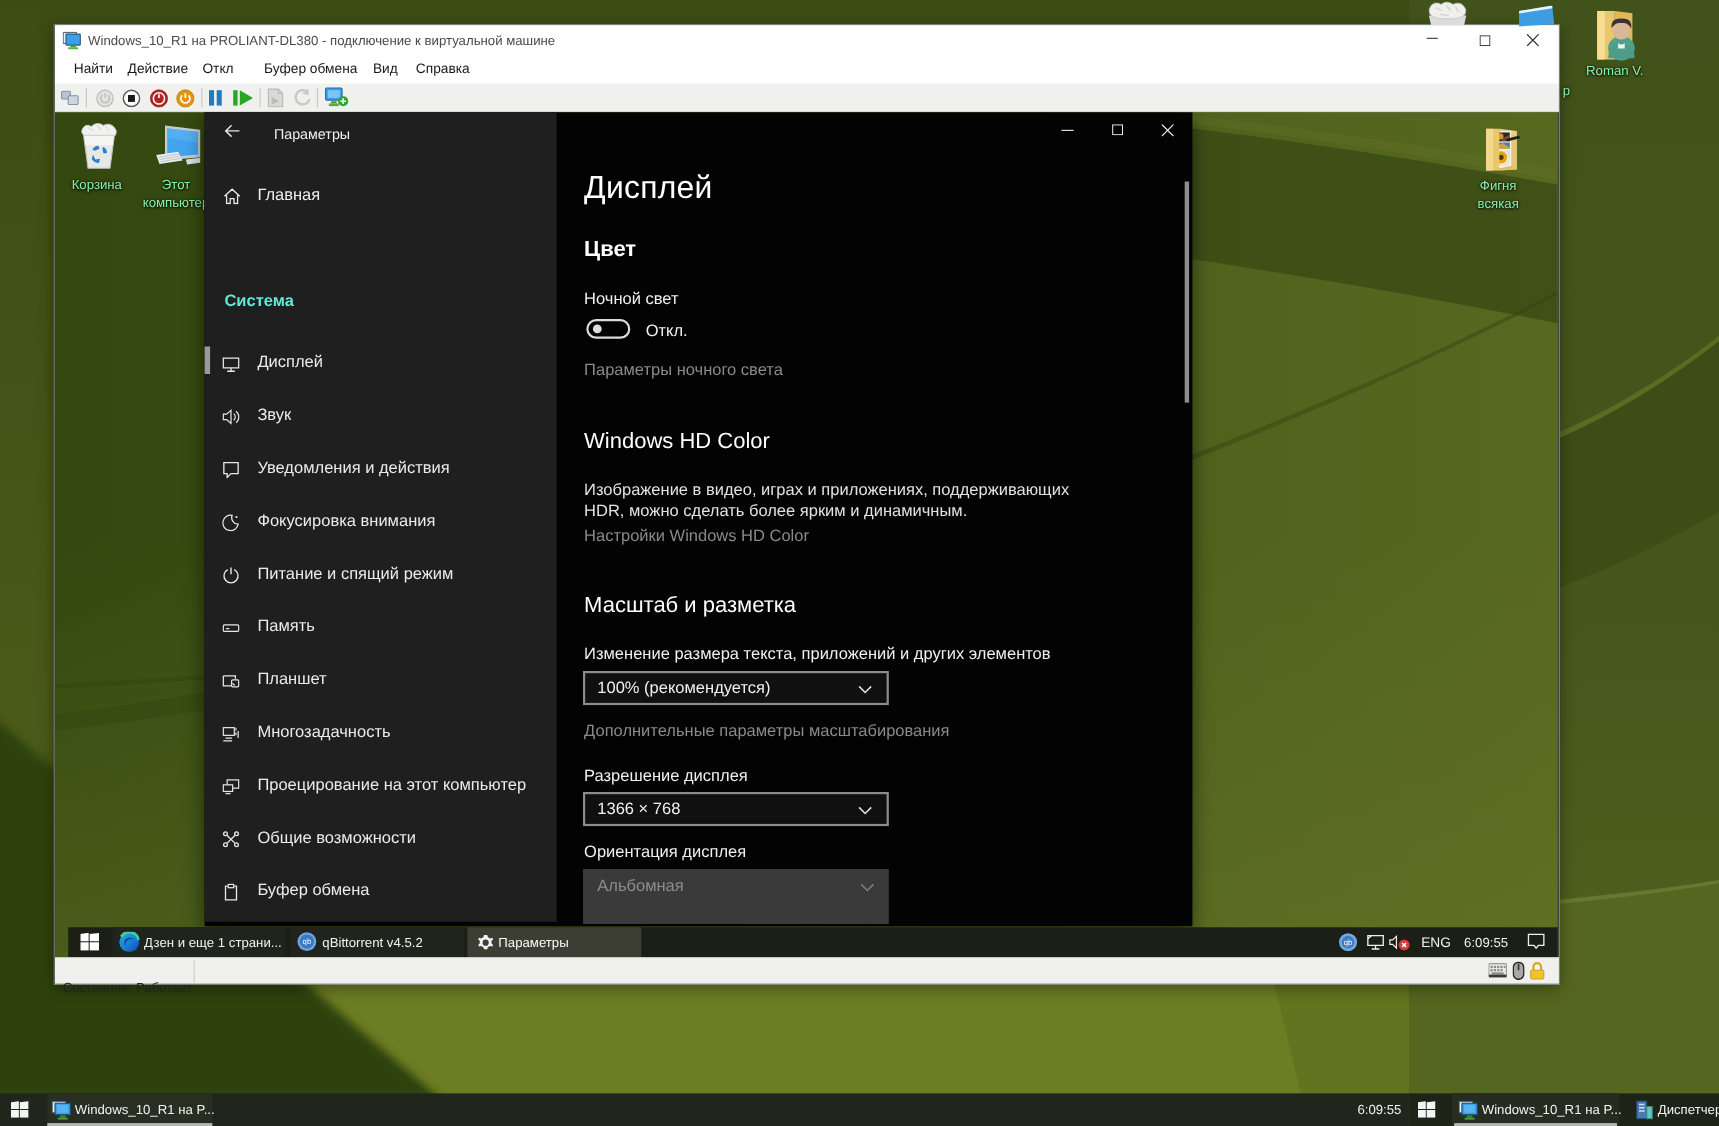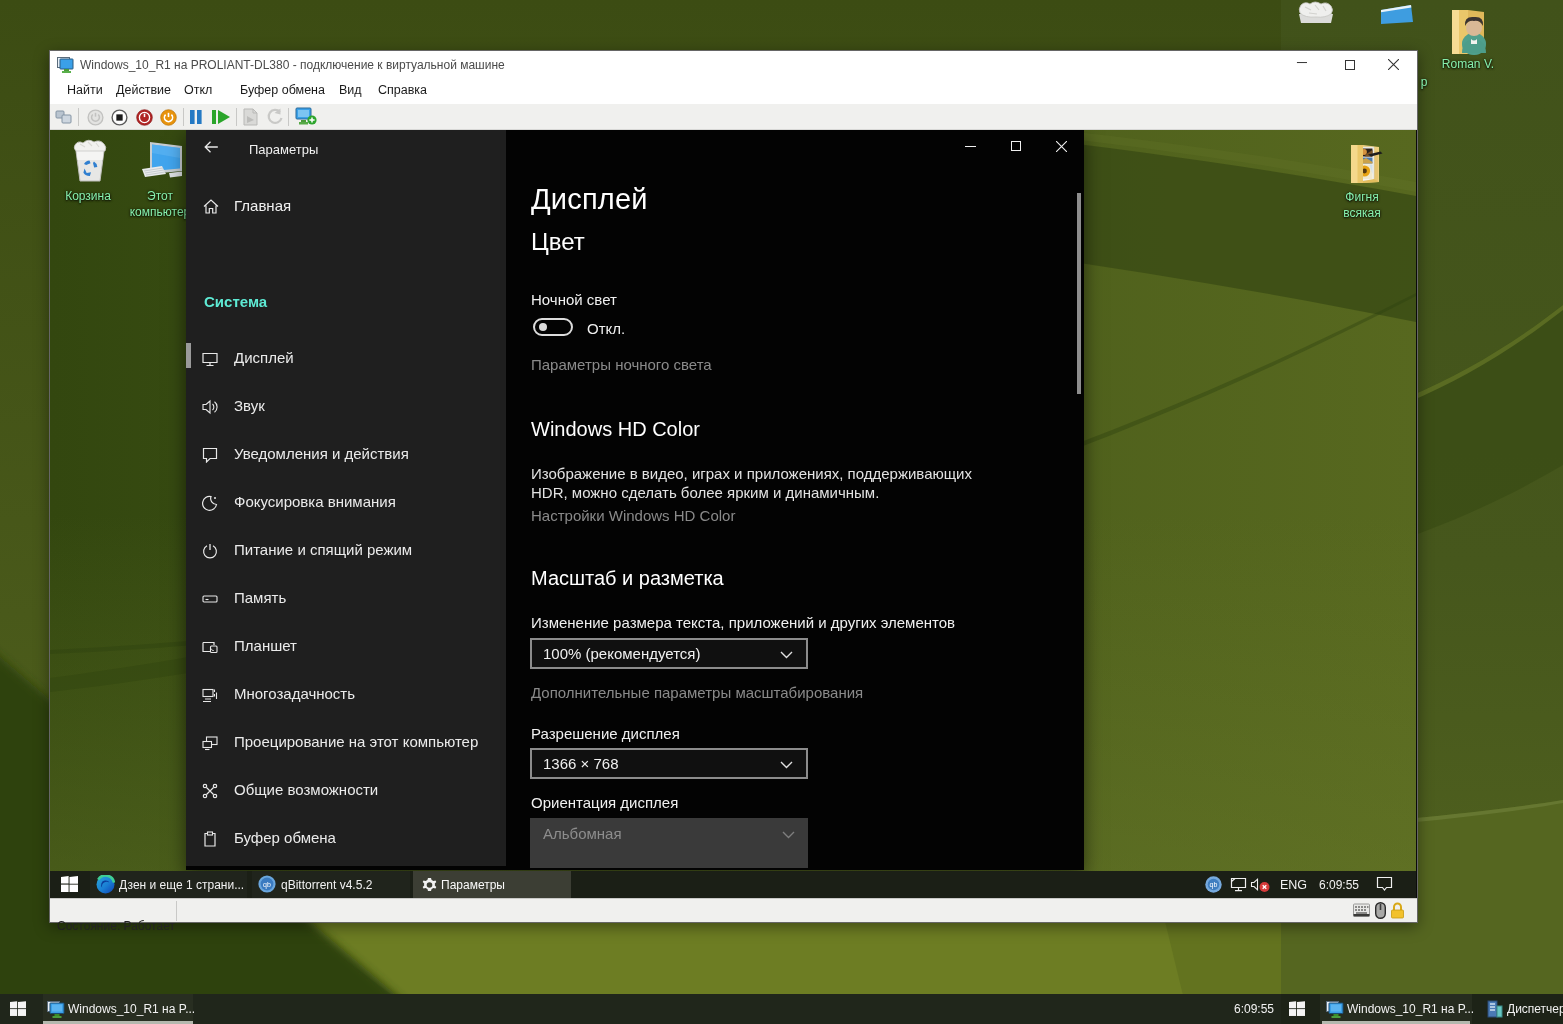--- a/index.html
+++ b/index.html
@@ -2,21 +2,21 @@
 <html><head>
 <meta charset="utf-8">
 <style>
   * { margin:0; padding:0; box-sizing:border-box; }
   html,body { width:1563px; height:1024px; overflow:hidden; }
   body { font-family:"Liberation Sans", sans-serif; position:relative; background:#42521a; }
   .abs { position:absolute; }
   
   #hostwp { left:0; top:0; width:1563px; height:1024px; }
   
-  #vmwin { left:49px; top:22px; width:1369px; height:873px; background:#fff; border:1px solid #666; box-shadow:0 4px 14px rgba(0,0,0,.4);margin-top:28px; }
+  #vmwin { left:49px; top:22px; width:1369px; height:873px; background:#fff; border:1px solid #666; box-shadow:0 4px 14px rgba(0,0,0,.4); }
   #vmtitle { left:0; top:0; width:100%; height:27px; background:#fff; }
   #vmtitle .ttl { position:absolute; left:30px; top:7px; font-size:12px; color:#4a4a4a; white-space:nowrap; }
   #vmmenu { left:0; top:27px; width:100%; height:26px; background:#fff; font-size:12.5px; color:#1a1a1a; }
   #vmmenu span { position:absolute; top:5px; }
   #vmtools { left:0; top:53px; width:100%; height:26px; background:#f0f0ee; border-bottom:1px solid #d8d8d6; }
   #vmscreen { left:0; top:79px; width:1366px; height:768px; background:#46581f; overflow:hidden; }
   #vmscreen-right { left:1366px; top:79px; width:1px; height:768px; background:#0a0a0a; }
   
   .wlabel { color:#86efac; text-shadow:0 1px 2px rgba(0,0,0,.9), 0 0 3px rgba(0,0,0,.7); font-size:12px; text-align:center; line-height:1.3; }
   .nvi { width:16px; height:16px; }
@@ -288,21 +288,21 @@
       </div>
 
       <span class="abs" style="left:779px;top:16px;width:11px;border-top:1px solid #f0f0f0"></span>
       <svg class="abs" style="left:825px;top:11px" width="10" height="10">
           <rect x="0.5" y="0.5" width="9" height="9" fill="none" stroke="#f0f0f0"></rect>
         </svg>
       <svg class="abs" style="left:870px;top:11px" width="11" height="11">
           <path d="M0,0 L11,11 M11,0 L0,11" stroke="#f0f0f0" stroke-width="1.1"></path>
         </svg>
       <div class="abs" style="left:345px;top:53px;font-size:29px;font-weight:300;color:#fff;letter-spacing:0.2px">Дисплей</div>
-      <div class="abs" style="left:345px;top:98px;font-size:24px;font-weight:400;color:#fff">Цвет</div>
+      <div class="abs" style="left:345px;top:114px;font-size:20px;font-weight:700;color:#fff">Цвет</div>
       <div class="abs" style="left:345px;top:161px;font-size:15px;color:#f0f0f0">Ночной свет</div>
       <div class="abs" style="left:347px;top:188px;width:40px;height:18px;border:2px solid #dcdcdc;border-radius:9px">
           <span style="position:absolute;left:4px;top:3px;width:8px;height:8px;border-radius:50%;background:#dcdcdc"></span>
         </div>
       <div class="abs" style="left:401px;top:190px;font-size:15px;color:#f0f0f0">Откл.</div>
       <div class="abs" style="left:345px;top:226px;font-size:15px;color:#8a8a8a">Параметры ночного света</div>
       <div class="abs" style="left:345px;top:288px;font-size:20px;font-weight:350;color:#fff">Windows HD Color</div>
       <div class="abs" style="left:345px;top:334px;font-size:15px;color:#e2e2e2;line-height:19px;white-space:nowrap">Изображение в видео, играх и приложениях, поддерживающих<br>HDR, можно сделать более ярким и динамичным.</div>
       <div class="abs" style="left:345px;top:377px;font-size:15px;color:#8a8a8a">Настройки Windows HD Color</div>
       <div class="abs" style="left:345px;top:437px;font-size:20px;font-weight:350;color:#fff">Масштаб и разметка</div>
@@ -324,21 +324,21 @@
       <div class="abs" style="left:345px;top:664px;font-size:15px;color:#f0f0f0">Ориентация дисплея</div>
       <div class="abs" style="left:344px;top:688px;width:278px;height:50px;background:#3a3a3a">
         <span style="position:absolute;left:13px;top:7px;font-size:15px;color:#8d8d8d">Альбомная</span>
         <svg style="position:absolute;right:13px;top:13px" width="13" height="8" viewBox="0 0 13 8">
             <path d="M1,1 L6.5,6.5 L12,1" stroke="#7e7e7e" stroke-width="1.4" fill="none"></path>
           </svg>
       </div>
       <div class="abs" style="left:891px;top:63px;width:4px;height:201px;background:#8e8e8e"></div>
     </div>
 
-    <div id="vmtaskbar" class="abs" style="left:0;top:741px;width:1480px;height:27px;background:#1b1f16">
+    <div id="vmtaskbar" class="abs" style="left:12px;top:741px;width:1480px;height:27px;background:#1b1f16">
       <svg class="abs" style="left:11px;top:5px" width="17" height="17" viewBox="0 0 17 17">
           <g fill="#fff">
             <path d="M0,1.1 L7.6,0 L7.6,7.6 L0,7.6 Z"></path>
             <path d="M8.5,0 L17,-1 L17,7.6 L8.5,7.6 Z" transform="translate(0,1) scale(1,0.88)"></path>
             <rect x="0" y="8.6" width="7.6" height="7.4"></rect>
             <rect x="8.5" y="8.6" width="8.5" height="7.4"></rect>
           </g>
         </svg>
       <div class="abs" style="left:40px;top:0;width:157px;height:27px;background:#20241c"></div>
       <svg class="abs" style="left:46px;top:4px" width="19" height="19" viewBox="0 0 19 19">

